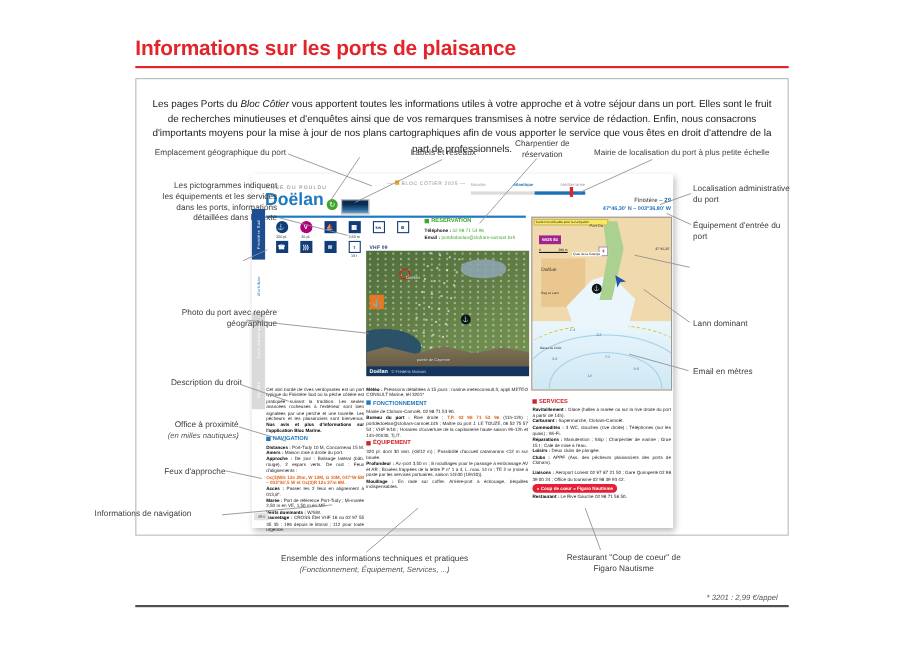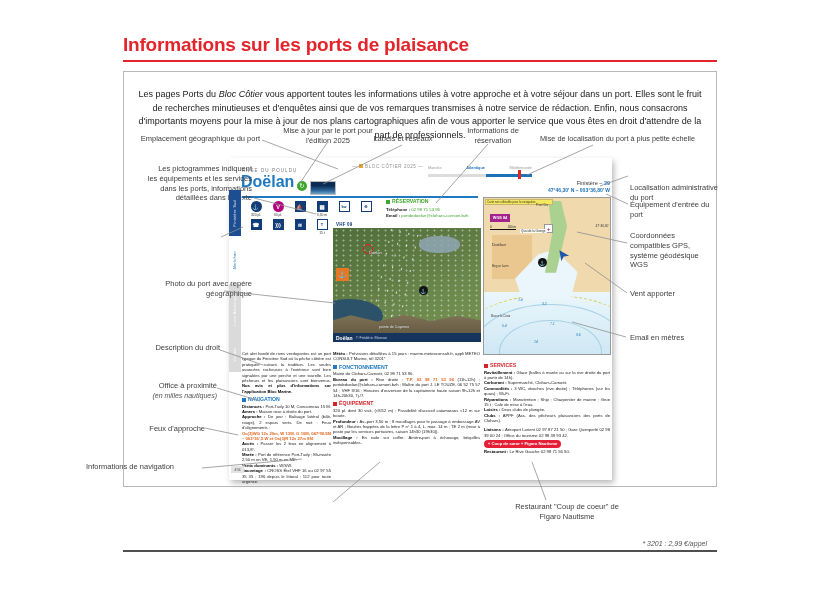--- a/index.html
+++ b/index.html
@@ -152,29 +152,28 @@
   <div class="abs outer-box"></div>
   <p class="abs intro"><span>Les pages Ports du </span><i>Bloc Côtier</i><span> vous apportent toutes les informations utiles à votre approche et à votre séjour dans un port. Elles sont le fruit de recherches minutieuses et d'enquêtes ainsi que de vos remarques transmises à notre service de rédaction. Enfin, nous consacrons d'importants moyens pour la mise à jour de nos plans cartographiques afin de vous apporter le service que vous êtes en droit d'attendre de la part de professionnels.</span></p>
 
   <div class="co r" style="right:580px;top:134px;width:130px;">Emplacement géographique du port</div>
   <div class="co r" style="right:588px;top:164px;width:105px;">Les pictogrammes indiquent les équipements et les services dans les ports, informations détaillées dans le texte</div>
   <div class="co r" style="right:588px;top:279px;width:95px;">Photo du port avec repère géographique</div>
   <div class="co r nowrap" style="right:620px;top:343px;">Description du droit</div>
   <div class="co r" style="right:623px;top:381px;width:100px;"><span>Office à proximité</span><br><span class="sub">(en milles nautiques)</span></div>
   <div class="co r nowrap" style="right:635px;top:424px;">Feux d'approche</div>
   <div class="co r nowrap" style="right:666px;top:462px;">Informations de navigation</div>
-  <div class="co c" style="left:272px;top:126px;width:112px;">Mise à jour par le port pour l'édition 2025</div>
   <div class="co c nowrap" style="left:368px;top:134px;width:70px;">Labels et réseaux</div>
-  <div class="co c" style="left:452px;top:126px;width:82px;">Informations de réservation</div>
-  <div class="co nowrap" style="left:540px;top:134px;font-size:7.3px;">Mise de localisation du port à plus petite échelle</div>
-  <div class="co" style="left:630px;top:167px;width:90px;margin-top:16px;">Localisation administrative du port</div>
+  <div class="co c" style="left:452px;top:126px;width:82px;">Charpentier de réservation</div>
+  <div class="co nowrap" style="left:540px;top:134px;font-size:7.3px;">Mairie de localisation du port à plus petite échelle</div>
+  <div class="co" style="left:630px;top:167px;width:90px;">Localisation administrative du port</div>
   <div class="co" style="left:630px;top:200px;width:85px;">Équipement d'entrée du port</div>
-  <div class="co" style="left:630px;top:231px;width:78px;">Coordonnées compatibles GPS, système géodésique WGS</div>
-  <div class="co nowrap" style="left:630px;top:289px;">Vent apporter</div>
+  <div class="co nowrap" style="left:630px;top:289px;">Lann dominant</div>
   <div class="co nowrap" style="left:630px;top:333px;">Email en mètres</div>
+  <div class="co c" style="left:248px;top:503px;width:185px;"><span>Ensemble des informations techniques et pratiques</span><br><span class="sub">(Fonctionnement, Équipement, Services, ...)</span></div>
   <div class="co c" style="left:512px;top:502px;width:110px;">Restaurant "Coup de coeur" de Figaro Nautisme</div>
 
   <div class="abs page"></div>
 
   <div class="abs masthead">—<span class="osq"></span><span>BLOC CÔTIER 2025</span> —</div>
 
   <div class="abs frz-labels">
     <span>Manche</span>
     <span class="on">Atlantique</span>
     <span>Méditerranée</span>

